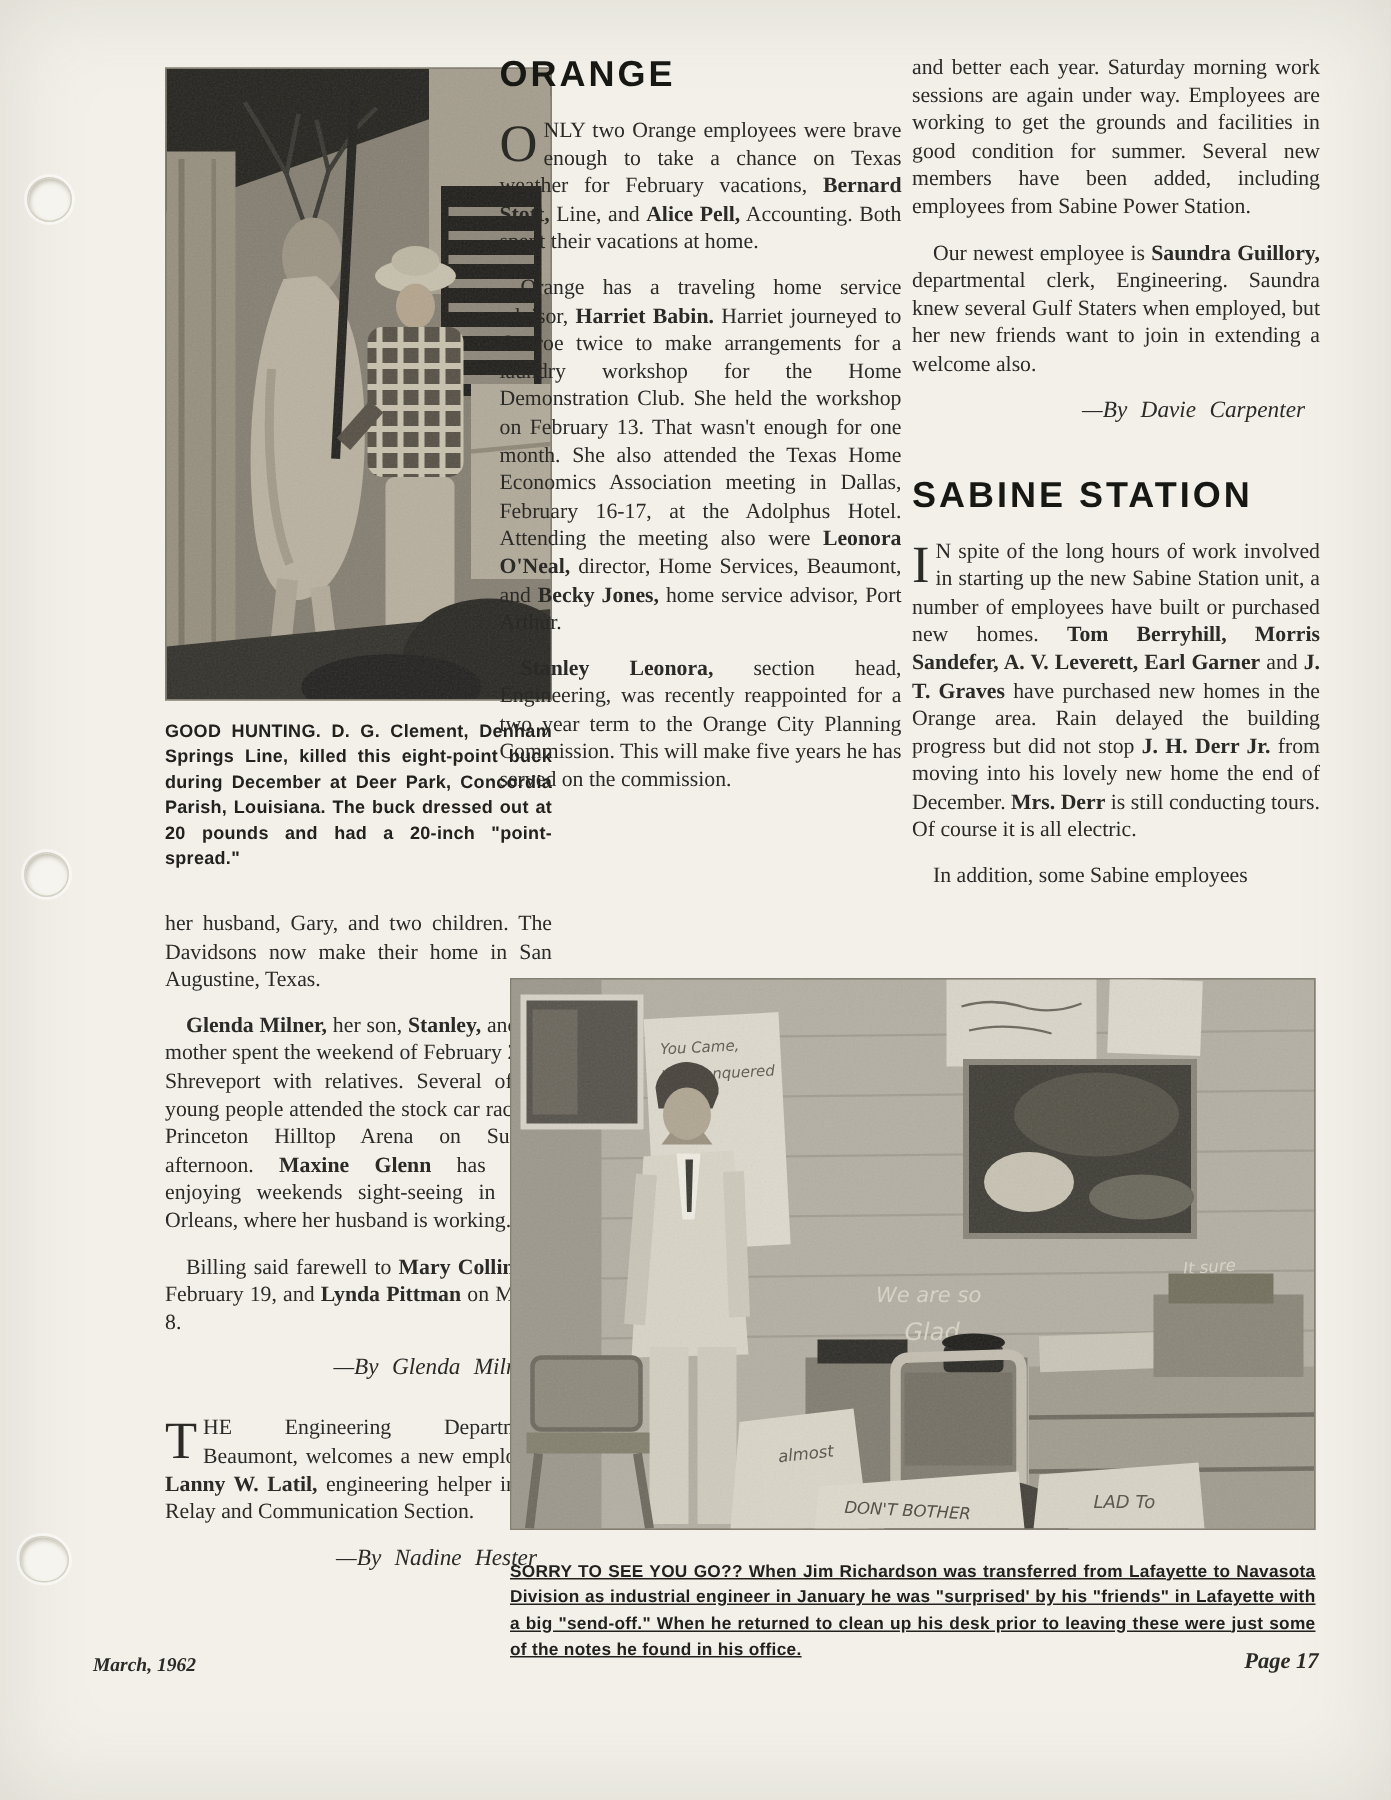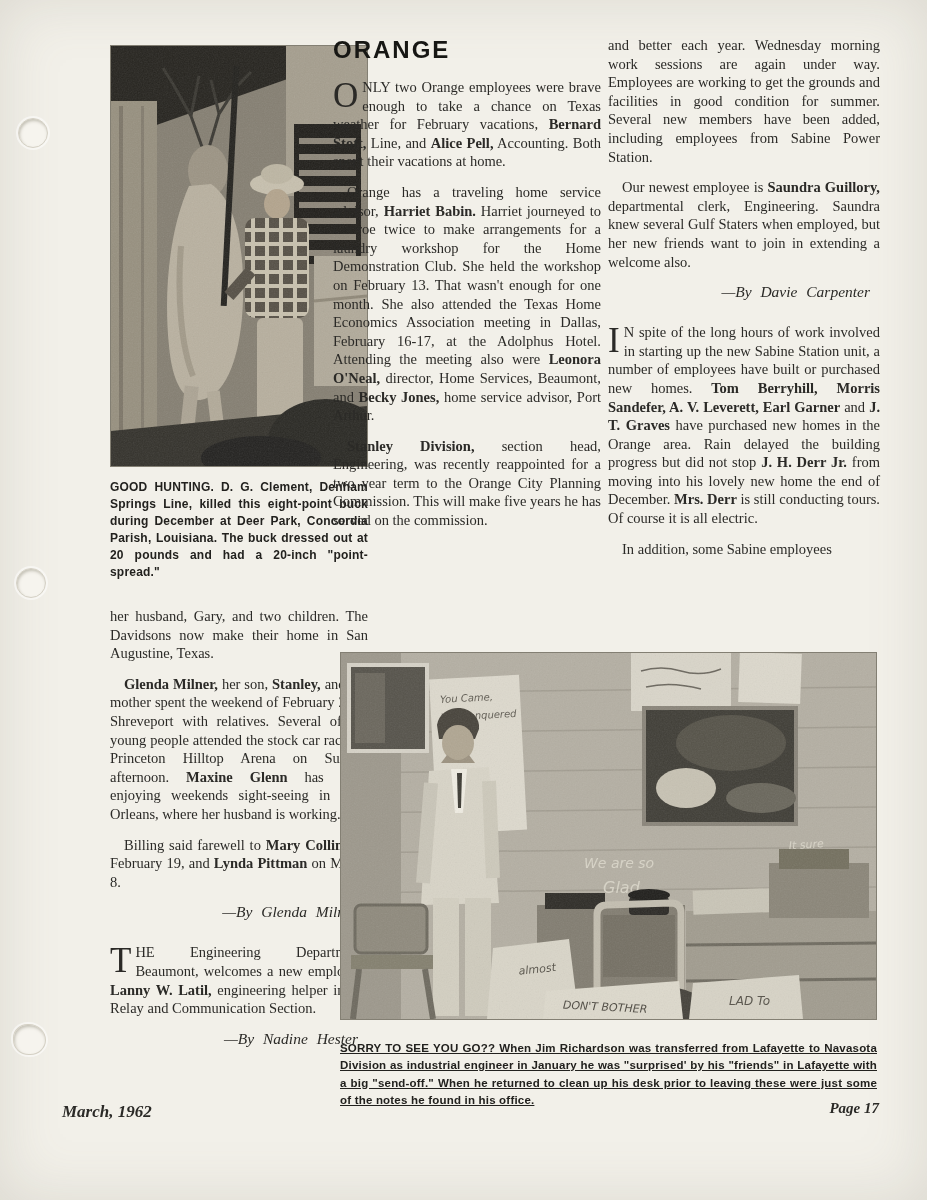--- a/index.html
+++ b/index.html
@@ -20,21 +20,21 @@
   .caption{font-family:"Liberation Sans",sans-serif;font-weight:bold;color:#22211e;
            text-align:justify;letter-spacing:.2px;}
   .cap-deer{font-size:12px;line-height:17px;margin:12px 0 26px;}
   .cap-office{position:absolute;left:340px;top:1028px;width:537px;font-size:11.5px;line-height:17.5px;text-decoration:underline;}
   .headline{font-family:"Liberation Sans",sans-serif;font-weight:800;font-size:24px;
             letter-spacing:2px;color:#17171 4;color:#171714;margin:0 0 14px;}
   .headline.mt{margin-top:34px;}
   .byline{font-style:italic;font-size:15.5px;text-align:right;padding-right:10px;
           word-spacing:5px;margin:6px 0 22px;}
   .figure-office{position:absolute;left:340px;top:652px;width:537px;height:368px;}
-  .footer-left{position:absolute;left:62px;top:1102px;font-weight:bold;font-style:italic;font-size:17px;}
+  .footer-left{position:absolute;left:62px;top:1102px;font-weight:bold;font-style:italic;font-size:13px;}
   .footer-right{position:absolute;right:48px;top:1100px;font-weight:bold;font-style:italic;font-size:15px;}
   figure{margin:0;}
 </style>
 </head>
 <body>
 
 <div class="page">
 
   <div class="punch" style="left:18px;top:118px;width:28px;height:28px;"></div>
   <div class="punch" style="left:16px;top:568px;width:28px;height:28px;"></div>
@@ -109,27 +109,28 @@
     <p class="body-p ind"><span>Billing said farewell to </span><b>Mary Collins</b><span> on February 19, and </span><b>Lynda Pittman</b><span> on March 8.</span></p>
     <p class="byline">—By Glenda Milner</p>
     <p class="body-p"><span class="dc">T</span><span>HE Engineering Department, Beaumont, welcomes a new employee, </span><b>Lanny W. Latil,</b><span> engineering helper in the Relay and Communication Section.</span></p>
     <p class="byline">—By Nadine Hester</p>
   </div>
 
   <div class="col col-mid">
     <h2 class="headline">ORANGE</h2>
     <p class="body-p"><span class="dc">O</span><span>NLY two Orange employees were brave enough to take a chance on Texas weather for February vacations, </span><b>Bernard Stott,</b><span> Line, and </span><b>Alice Pell,</b><span> Accounting. Both spent their vacations at home.</span></p>
     <p class="body-p ind"><span>Orange has a traveling home service advisor, </span><b>Harriet Babin.</b><span> Harriet journeyed to Conroe twice to make arrangements for a laundry workshop for the Home Demonstration Club. She held the workshop on February 13. That wasn't enough for one month. She also attended the Texas Home Economics Association meeting in Dallas, February 16-17, at the Adolphus Hotel. Attending the meeting also were </span><b>Leonora O'Neal,</b><span> director, Home Services, Beaumont, and </span><b>Becky Jones,</b><span> home service advisor, Port Arthur.</span></p>
-    <p class="body-p ind"><b>Stanley Division,</b><span> section head, Engineering, was recently reappointed for a two year term to the Orange City Planning Commission. This will make five years he has served on the commission.</span></p>
+    <p class="body-p ind"><b>Stanley Leonora,</b><span> section head, Engineering, was recently reappointed for a two year term to the Orange City Planning Commission. This will make five years he has served on the commission.</span></p>
   </div>
 
   <div class="col col-right">
-    <p class="body-p"><span>and better each year. Wednesday morning work sessions are again under way. Employees are working to get the grounds and facilities in good condition for summer. Several new members have been added, including employees from Sabine Power Station.</span></p>
+    <p class="body-p"><span>and better each year. Saturday morning work sessions are again under way. Employees are working to get the grounds and facilities in good condition for summer. Several new members have been added, including employees from Sabine Power Station.</span></p>
     <p class="body-p ind"><span>Our newest employee is </span><b>Saundra Guillory,</b><span> departmental clerk, Engineering. Saundra knew several Gulf Staters when employed, but her new friends want to join in extending a welcome also.</span></p>
     <p class="byline">—By Davie Carpenter</p>
+    <h2 class="headline mt">SABINE STATION</h2>
     <p class="body-p"><span class="dc">I</span><span>N spite of the long hours of work involved in starting up the new Sabine Station unit, a number of employees have built or purchased new homes. </span><b>Tom Berryhill, Morris Sandefer, A. V. Leverett, Earl Garner</b><span> and </span><b>J. T. Graves</b><span> have purchased new homes in the Orange area. Rain delayed the building progress but did not stop </span><b>J. H. Derr Jr.</b><span> from moving into his lovely new home the end of December. </span><b>Mrs. Derr</b><span> is still conducting tours. Of course it is all electric.</span></p>
     <p class="body-p ind"><span>In addition, some Sabine employees</span></p>
   </div>
 
   <figure class="figure-office">
     <svg class="photo" width="535" height="366" viewBox="0 0 535 366" xmlns="http://www.w3.org/2000/svg">
       <defs>
         <filter id="grain2">
             <feTurbulence type="fractalNoise" baseFrequency="0.75" numOctaves="3" stitchTiles="stitch"></feTurbulence>
             <feColorMatrix type="saturate" values="0"></feColorMatrix>

